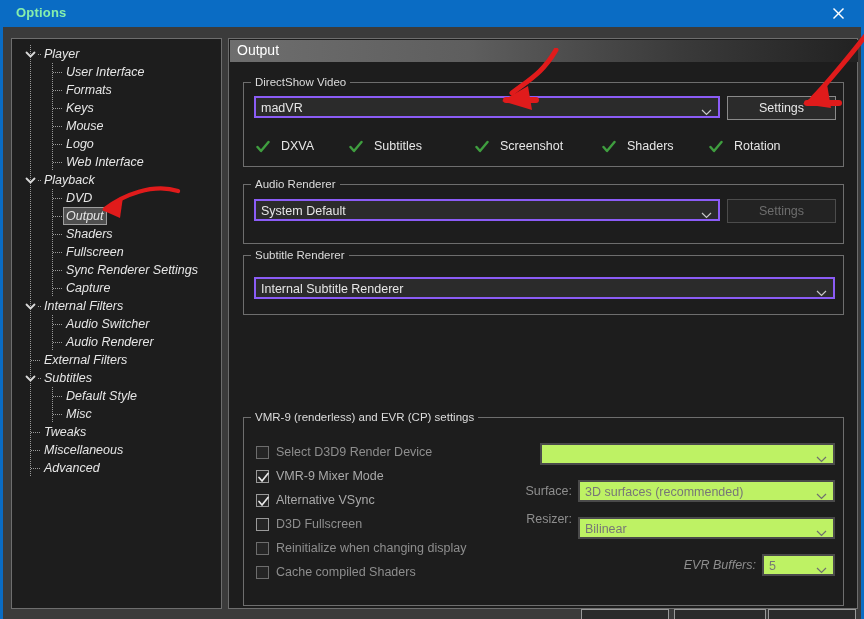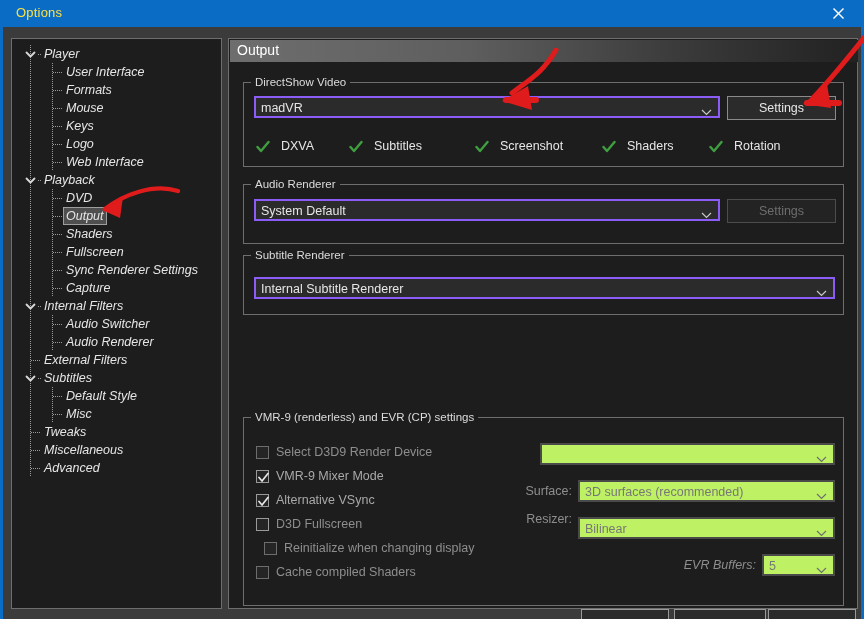--- a/index.html
+++ b/index.html
@@ -21,22 +21,23 @@
 
   
   .titlebar {
     position: absolute; left: 0; top: 0;
     width: 858px; height: 27px;
     background: #0a6cc4;
     color: #ffffff;
   }
   .titlebar-text {
     position: absolute; left: 13px; top: 5px;
-    font-size: 13px; color: #fde047;
+    font-size: 13px; color: #86efac;
     letter-spacing: .2px;
+    font-weight: bold;
   }
   .close-btn {
     position: absolute; right: 0; top: 0;
     width: 46px; height: 27px;
     display: flex; align-items: center; justify-content: center;
     color: #ffffff; font-size: 15px;
   }
   .close-btn svg { display:block; }
 
   
@@ -238,22 +239,22 @@
 
   <div class="tree-panel">
     <div class="tree" id="tree">
         <div class="node lvl0"><span class="vdots"></span><span class="chev">
             <svg width="11" height="11" viewBox="0 0 11 11">
               <polyline points="1.5,3.5 5.5,7.5 9.5,3.5" fill="none" stroke="#d8d8d8" stroke-width="1.8" stroke-linecap="round" stroke-linejoin="round"></polyline>
             </svg>
           </span><span class="hdots0" style="left: 26px; width: 3px;"></span><span class="lbl">Player</span></div>
         <div class="node lvl1"><span class="vdots"></span><span class="vdots2"></span><span class="hdots"></span><span class="lbl">User Interface</span></div>
         <div class="node lvl1"><span class="vdots"></span><span class="vdots2"></span><span class="hdots"></span><span class="lbl">Formats</span></div>
+        <div class="node lvl1"><span class="vdots"></span><span class="vdots2"></span><span class="hdots"></span><span class="lbl">Keys</span></div>
         <div class="node lvl1"><span class="vdots"></span><span class="vdots2"></span><span class="hdots"></span><span class="lbl">Mouse</span></div>
-        <div class="node lvl1"><span class="vdots"></span><span class="vdots2"></span><span class="hdots"></span><span class="lbl">Keys</span></div>
         <div class="node lvl1"><span class="vdots"></span><span class="vdots2"></span><span class="hdots"></span><span class="lbl">Logo</span></div>
         <div class="node lvl1"><span class="vdots"></span><span class="vdots2"></span><span class="hdots"></span><span class="lbl">Web Interface</span></div>
         <div class="node lvl0"><span class="vdots"></span><span class="chev">
             <svg width="11" height="11" viewBox="0 0 11 11">
               <polyline points="1.5,3.5 5.5,7.5 9.5,3.5" fill="none" stroke="#d8d8d8" stroke-width="1.8" stroke-linecap="round" stroke-linejoin="round"></polyline>
             </svg>
           </span><span class="hdots0" style="left: 26px; width: 3px;"></span><span class="lbl">Playback</span></div>
         <div class="node lvl1"><span class="vdots"></span><span class="vdots2"></span><span class="hdots"></span><span class="lbl">DVD</span></div>
         <div class="node lvl1 selected"><span class="vdots"></span><span class="vdots2"></span><span class="hdots"></span><span class="lbl">Output</span></div>
         <div class="node lvl1"><span class="vdots"></span><span class="vdots2"></span><span class="hdots"></span><span class="lbl">Shaders</span></div>
@@ -399,21 +400,21 @@
             </svg>
         </span>
         <span class="cl">Alternative VSync</span>
       </div>
 
       <div class="cbrow" style="left:12px; top:99px;">
         <span class="box"></span>
         <span class="cl">D3D Fullscreen</span>
       </div>
 
-      <div class="cbrow" style="left:12px; top:123px;margin-left:8px;">
+      <div class="cbrow" style="left:12px; top:123px;">
         <span class="box dim"></span>
         <span class="cl">Reinitialize when changing display</span>
       </div>
 
       <div class="cbrow" style="left:12px; top:147px;">
         <span class="box dim"></span>
         <span class="cl">Cache compiled Shaders</span>
       </div>
 
       <div class="combo disabled" style="left:296px; top:25px; width:295px;">

